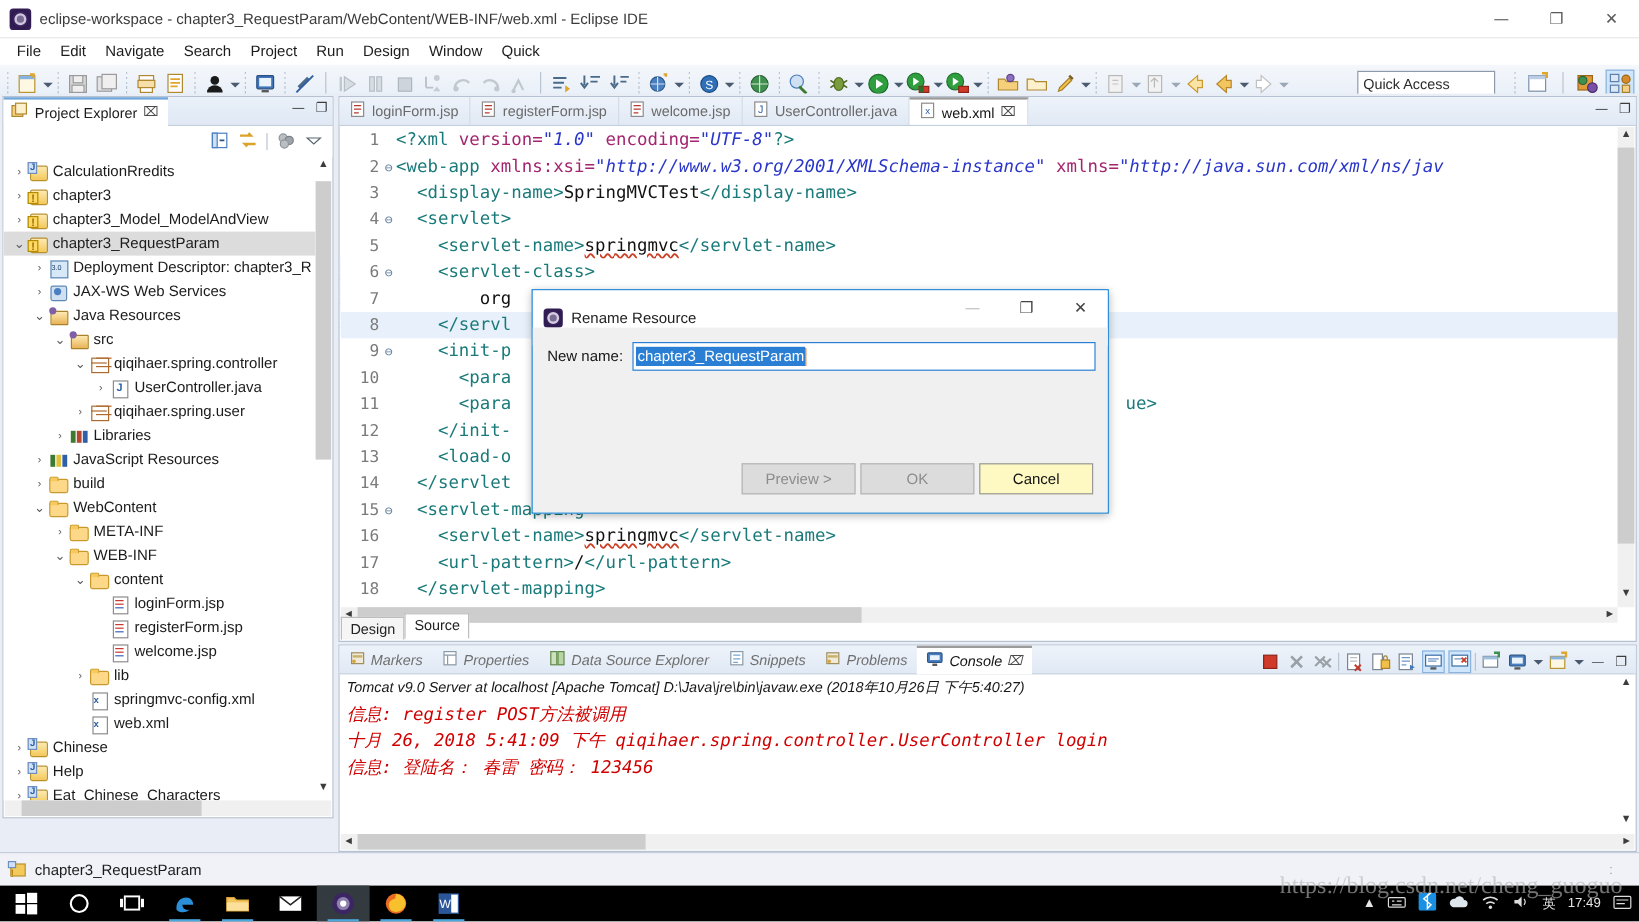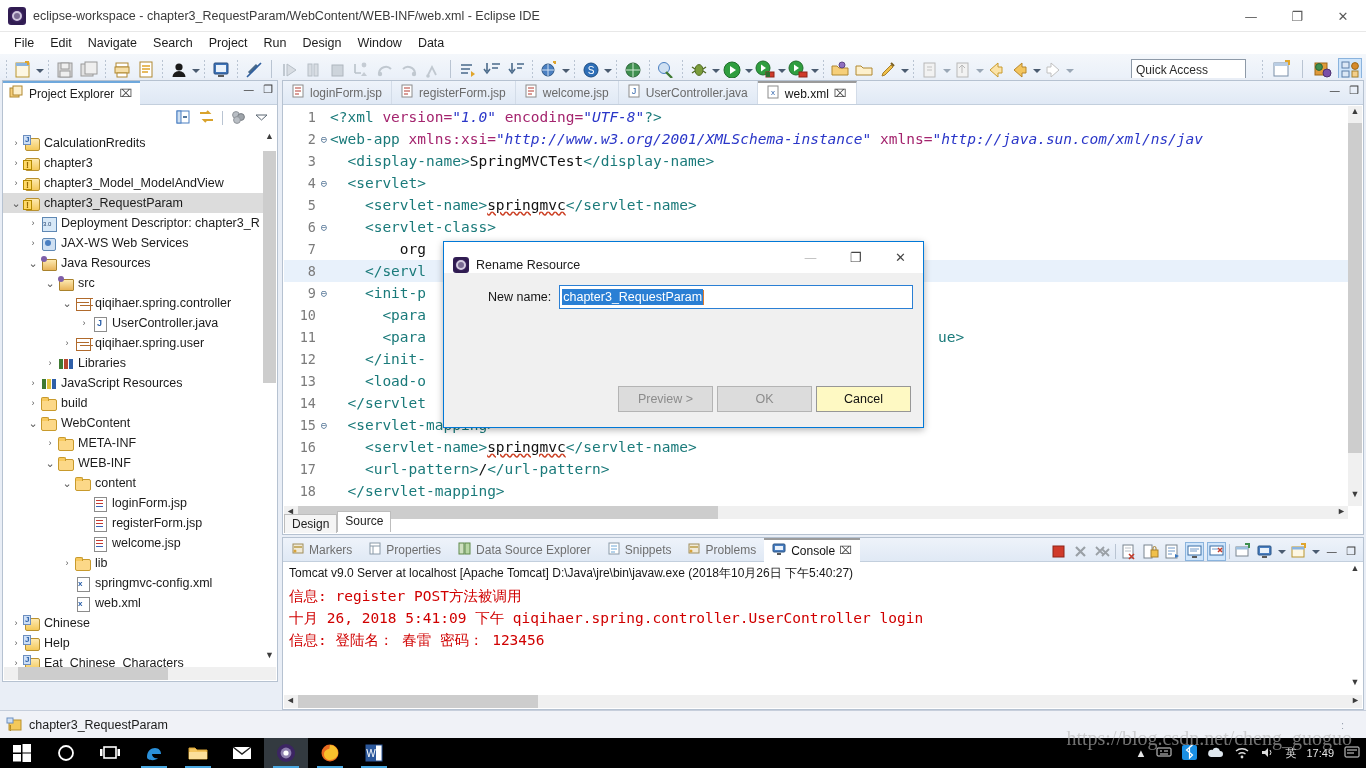--- a/index.html
+++ b/index.html
@@ -168,21 +168,21 @@
   .ed-mark { position:absolute; left:1px; top:25px; width:6px; bottom:28px; background:#fff; }
   .ed-mark .blk { position:absolute; left:0; top:108px; width:6px; height:66px;
       background:repeating-linear-gradient(#8fb8dd 0 1px, #ffffff 1px 2px); }
   .bottabs { position:absolute; left:1px; bottom:1px; height:22px; display:flex; align-items:flex-end;
       font-size:12px; }
   .bottab { padding:2px 7px; border:1px solid #bdbdbd; border-bottom:none; background:#f5f5f5; color:#222;}
   .bottab.active { background:#fff; position:relative; top:-1px; padding-bottom:4px;}
 
   
   .console { position:absolute; left:282px; top:459px; right:2px; bottom:0;
-      background:#fff; border:1px solid #b6c2d1;}
+      background:#fff; border:1px solid #b6c2d1;font-style:italic;}
   .cons-tabs { height:24px; background:linear-gradient(#eef3fa,#e0e9f5); display:flex;
       align-items:center; position:relative; border-bottom:1px solid #c3cfdd;}
   .cons-tab { display:flex; align-items:center; gap:4px; padding:0 8px; height:24px;
       font-size:12px; color:#6f6f6f;}
   .cons-tab.active { background:#fff; color:#121212; border-top:2px solid #9b9b9b; }
   .cons-btns { position:absolute; right:4px; top:2px; display:flex; align-items:center; gap:3px;}
   .cbtn { width:19px; height:19px; position:relative; }
   .cbtn.on { background:#cfe5fb; border:1px solid #8ab3dd; }
   .cons-head { font-size:12px; color:#171717; padding:3px 16px 1px 6px; white-space:nowrap;}
   .cons-body { padding:2px 6px; font-family:"DejaVu Sans Mono", monospace;
@@ -214,21 +214,21 @@
   .dlg-icon { width:16px; height:16px; margin:0 7px 0 9px; border-radius:3px;
       background:radial-gradient(circle at 50% 50%, #ffffff 0%, #ffffff 20%, #4b2d73 24%, #2d1a4d 62%, #3c2563 100%);
       position:relative; flex:none;}
   .dlg-icon::after{ content:""; position:absolute; inset:3px; border-radius:50%;
       border:2px solid #d4ccdf; background:#7a6b93;}
   .dlg-title .t { font-size:12.5px; color:#1d1d1d;}
   .dlg-wb { position:absolute; right:0; top:0; display:flex;}
   .dlg-wb div { width:45px; height:31px; display:flex; align-items:center; justify-content:center; color:#444;}
   .dlg-body { position:absolute; left:0; right:0; top:31px; bottom:0; background:#f0f0f0;}
   .field-row { display:flex; align-items:center; padding:12px 10px 0 12px;}
-  .field-lbl { font-size:12.5px; color:#151515; margin-right:8px;margin-left:32px;}
+  .field-lbl { font-size:12.5px; color:#151515; margin-right:8px;}
   .field-in { flex:1; height:24px; border:1px solid #2a7fd4; background:#fff; display:flex; align-items:center; padding:0 2px;}
   .field-val { background:#2a7fd4; color:#fff; font-size:12.5px; padding:1px 1px; }
   .caretbar { width:1px; height:15px; background:#e07b2c; }
   .dlg-btns { position:absolute; right:12px; bottom:15px; display:flex; gap:4px;}
   .dbtn { width:95px; height:26px; font-size:12.5px; display:flex; align-items:center;
       justify-content:center; border:1px solid #b4b4b4; background:#dcdcdc; color:#8c8c8c;}
   .dbtn.enabled { background:#fef9c3; border:1px solid #979797; color:#111;}
 </style>
 </head>
 <body>
@@ -251,21 +251,21 @@
 
 <div class="menubar">
   <div class="mi">File</div>
   <div class="mi">Edit</div>
   <div class="mi">Navigate</div>
   <div class="mi">Search</div>
   <div class="mi">Project</div>
   <div class="mi">Run</div>
   <div class="mi">Design</div>
   <div class="mi">Window</div>
-  <div class="mi">Data</div>
+  <div class="mi">Quick</div>
 </div>
 
 <div class="toolbar">
   <span class="tb-sep"></span>
   <span class="tbi">
     <svg width="22" height="22">
         <rect x="4" y="4" width="13" height="14" fill="#fdf7e3" stroke="#b9952f"></rect>
         <rect x="4" y="4" width="13" height="3" fill="#8ab4e0"></rect>
         <path d="M13 3 l3 0 0 3" stroke="#e0a52c" fill="none" stroke-width="2"></path>
       </svg>

